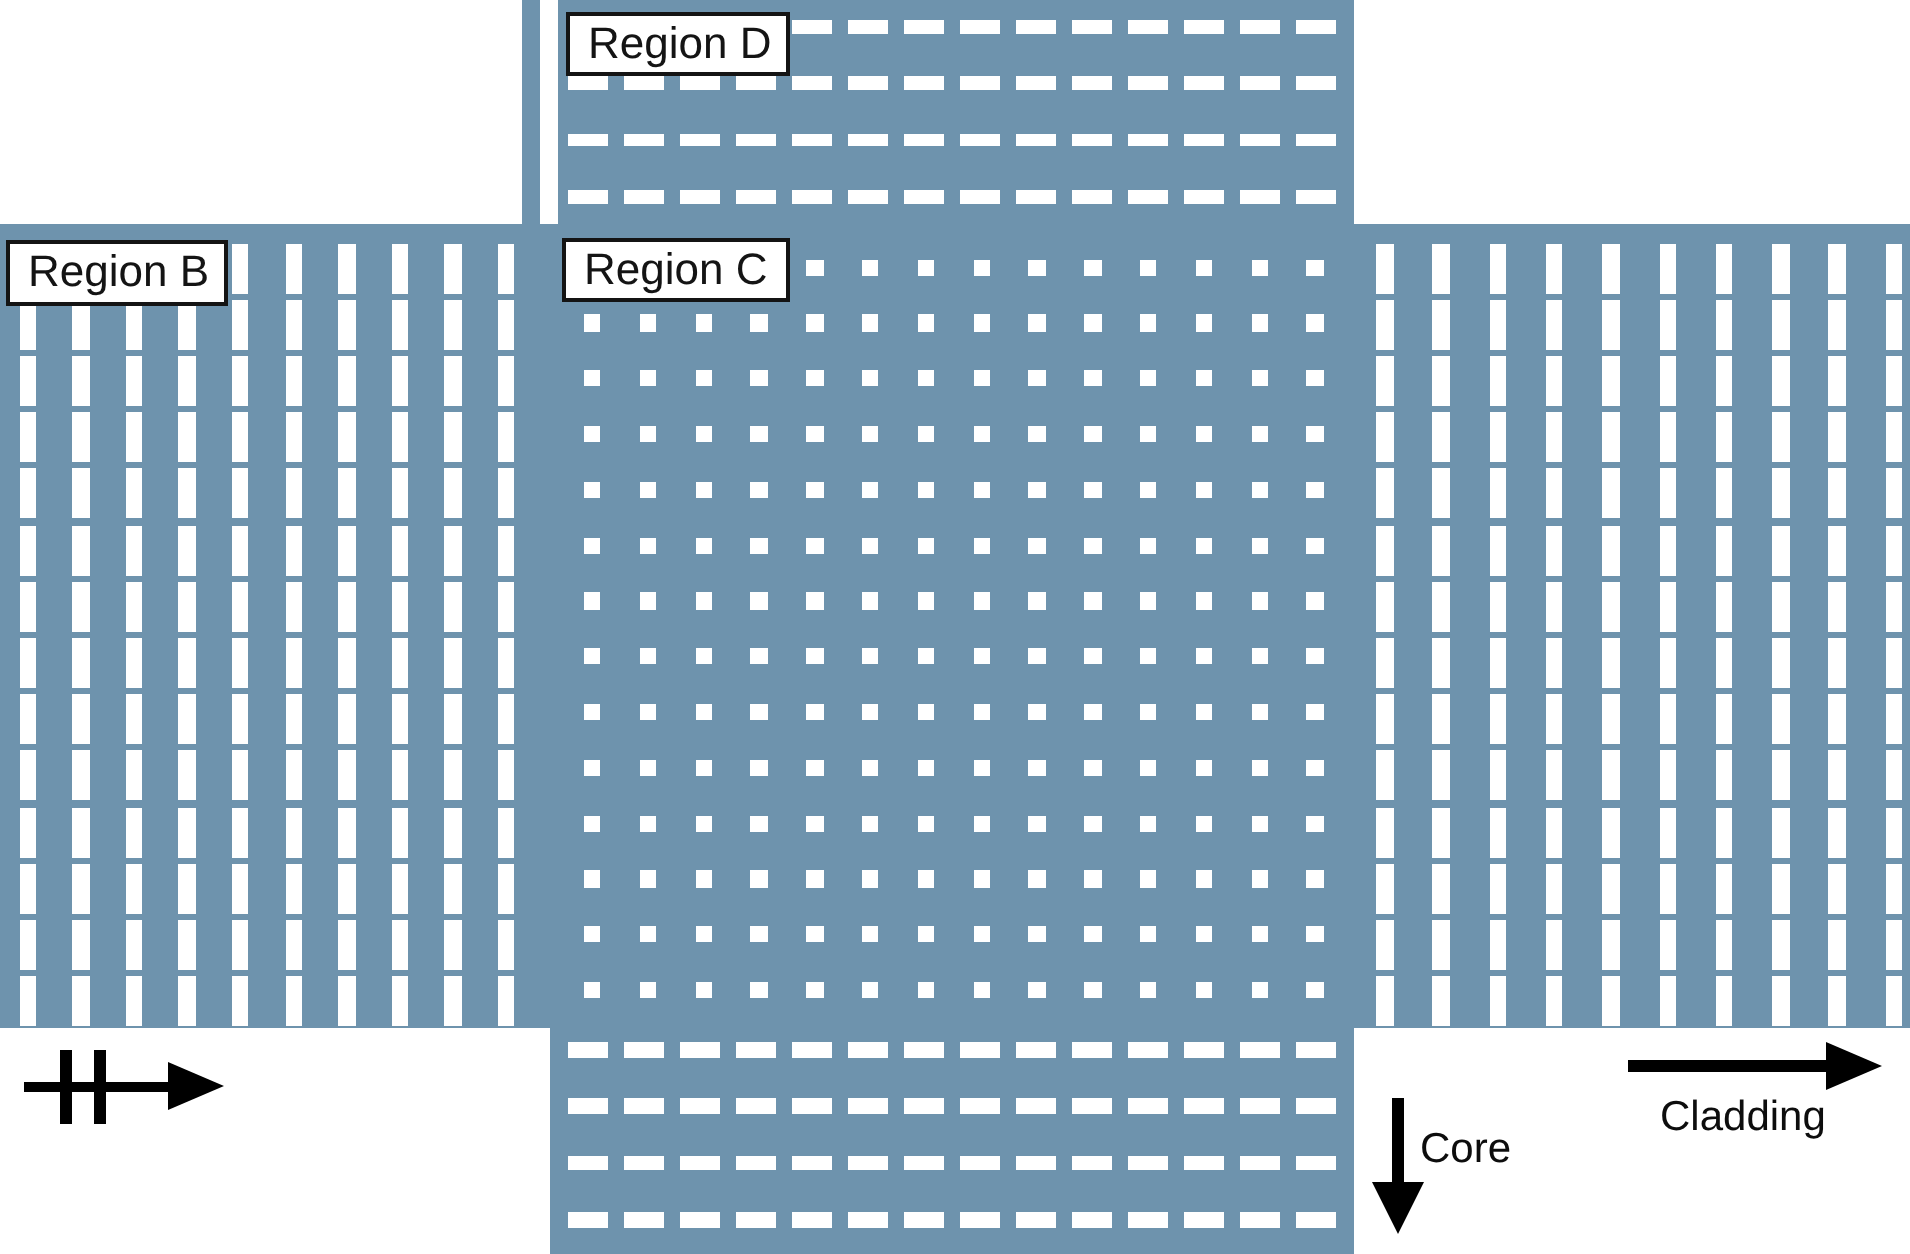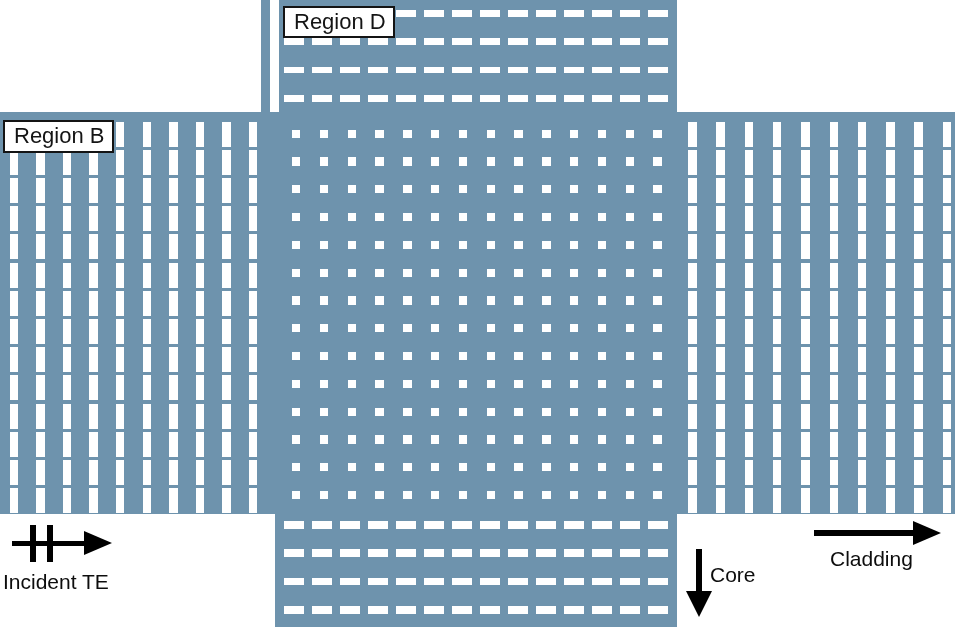--- a/index.html
+++ b/index.html
@@ -628,29 +628,29 @@
       <div class="pat" style="left: 514.4px; top: 490.9px; width: 8.4px; height: 8.4px;"></div>
       <div class="pat" style="left: 542.2px; top: 490.9px; width: 8.4px; height: 8.4px;"></div>
       <div class="pat" style="left: 570px; top: 490.9px; width: 8.4px; height: 8.4px;"></div>
       <div class="pat" style="left: 597.8px; top: 490.9px; width: 8.4px; height: 8.4px;"></div>
       <div class="pat" style="left: 625.6px; top: 490.9px; width: 8.4px; height: 8.4px;"></div>
       <div class="pat" style="left: 653.4px; top: 490.9px; width: 8.4px; height: 8.4px;"></div>
     </div>
 
   <div class="region-label" style="left:3px; top:120px; width:111px; height:33px;">Region B</div>
   <div class="region-label" style="left:283px; top:6px; width:112px; height:32px;">Region D</div>
+  <div class="region-label" style="left:281px; top:119px; width:114px; height:32px;">Region C</div>
 
 
   <div>
     <div class="bar-el" style="left:12px; top:541px; width:73px; height:5px;"></div>
     <div class="bar-el" style="left:30px; top:525px; width:6px; height:37px;"></div>
     <div class="bar-el" style="left:47px; top:525px; width:6px; height:37px;"></div>
     <div class="tri-right" style="left:84px; top:531px;"></div>
   </div>
-  <div class="ann-text" style="left:3px; top:570px; font-size:21px;">Incident TE</div>
 
   <div>
     <div class="bar-el" style="left:814px; top:530px; width:100px; height:6px;"></div>
     <div class="tri-right" style="left:913px; top:520.5px;"></div>
   </div>
   <div class="ann-text" style="left:830px; top:547px; font-size:21px;">Cladding</div>
 
   <div>
     <div class="bar-el" style="left:696px; top:549px; width:6px; height:44px;"></div>
     <div class="tri-down" style="left:686px; top:591px;"></div>

